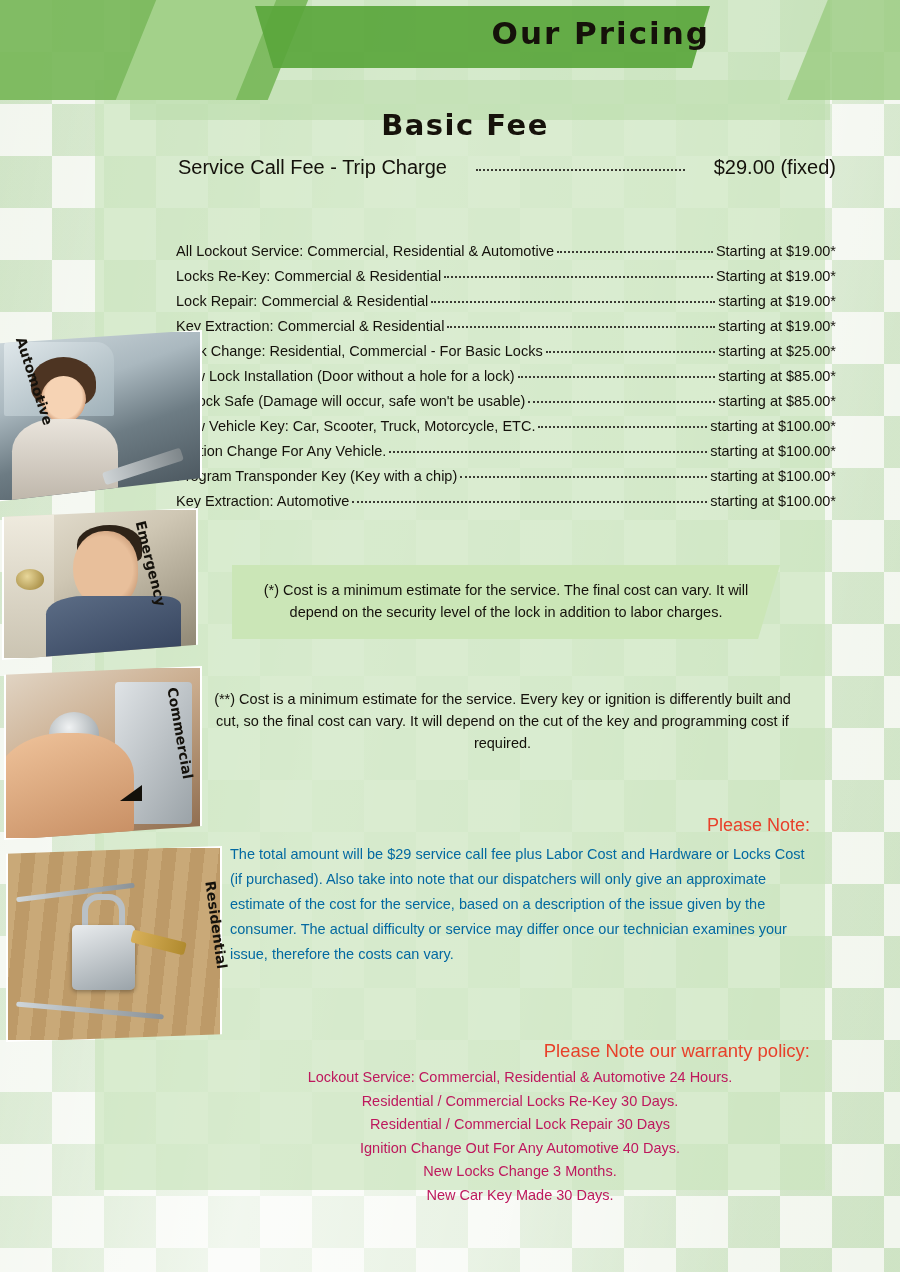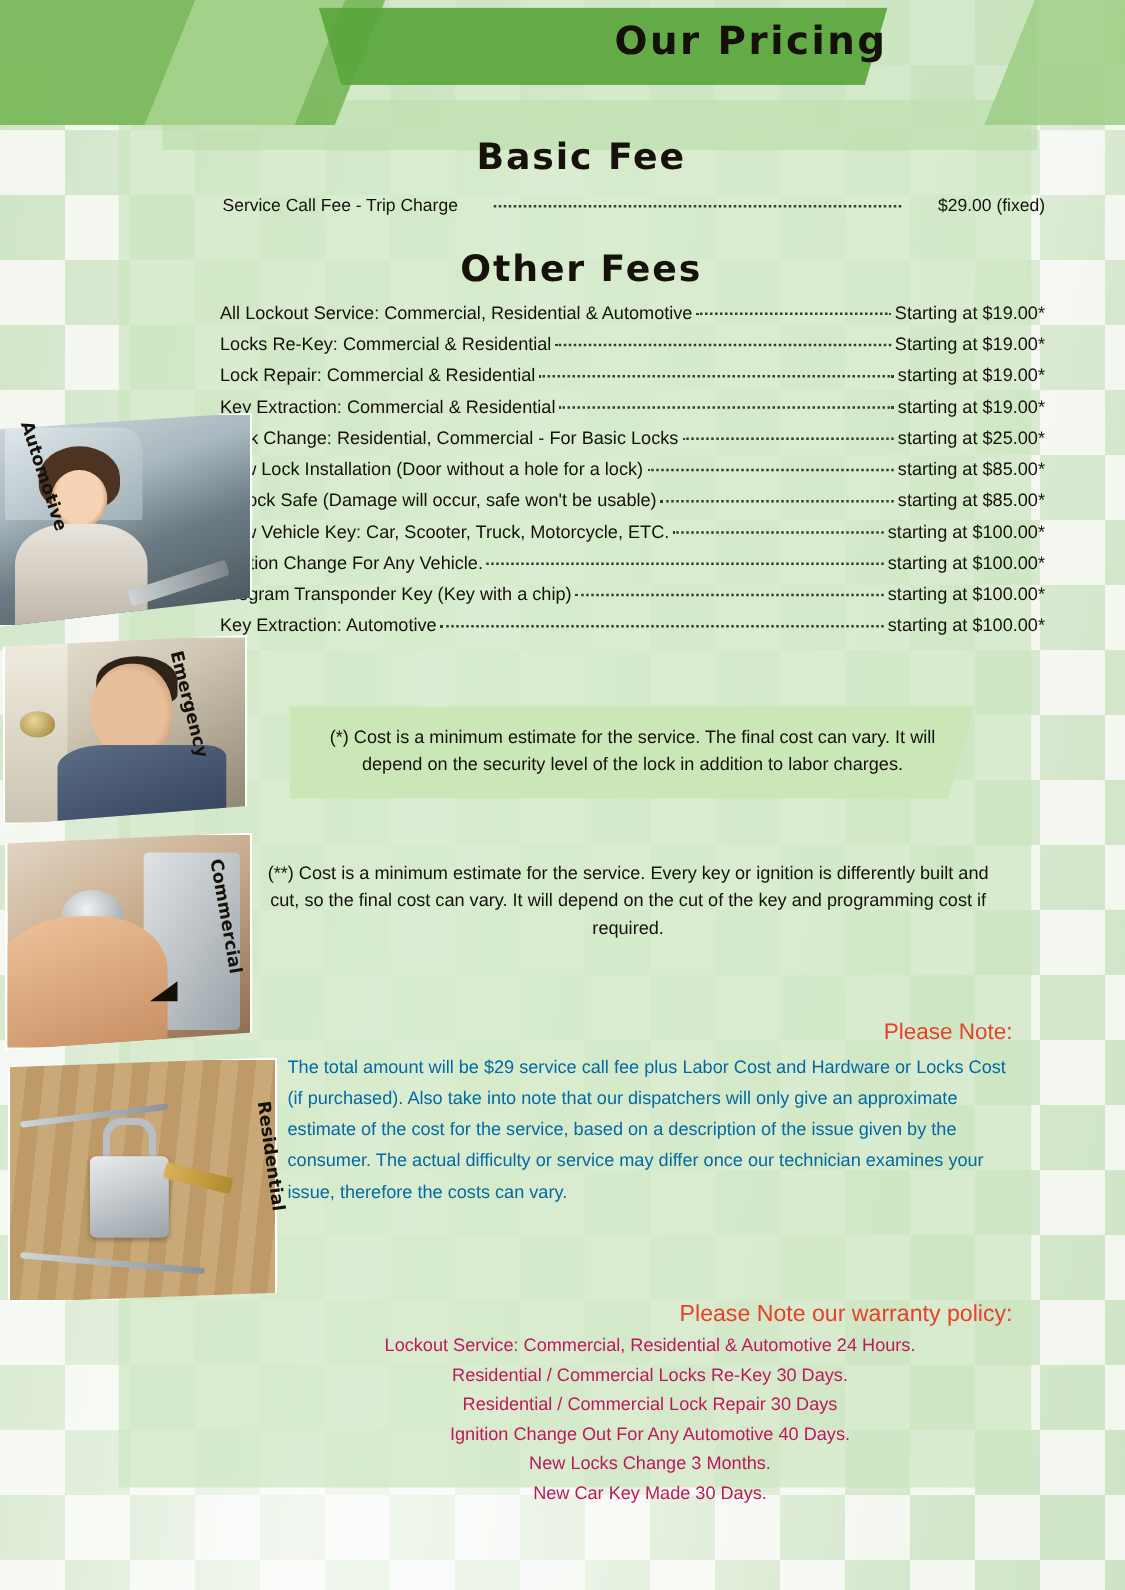--- a/index.html
+++ b/index.html
@@ -145,21 +145,21 @@
     flex: 1 1 auto;
     overflow: hidden;
     margin: 0 3px;
     position: relative;
     bottom: 3px;
     border-bottom: 2px dotted #3a3a33;
     height: 1px;
   }
   .fee-price { flex: 0 0 auto; text-align: right; }
   .fee-row.basic .fee-label { margin-left: 2px; }
-  .fee-row.basic { font-size: 14px; gap: 26px; }
+  .fee-row.basic { font-size: 20px; gap: 26px; }
   #basic-fee-list .fee-dots { max-width: 330px; }
 
   
   .note-box {
     position: absolute;
     left: 232px;
     top: 565px;
     width: 548px;
     padding: 14px 22px 16px;
     background: #cbe6b7;
@@ -398,21 +398,20 @@
 
   <div class="sec-title" id="basic-fee-title">Basic Fee</div>
   <div class="fee-list" id="basic-fee-list">
     <div class="fee-row basic">
       <span class="fee-label">Service Call Fee - Trip Charge</span>
       <span class="fee-dots"></span>
       <span class="fee-price">$29.00 (fixed)</span>
     </div>
   </div>
 
-  <div class="sec-title" id="other-fees-title">Other Fees</div>
   <div class="fee-list" id="other-fees-list">
     <div class="fee-row">
       <span class="fee-label">All Lockout Service: Commercial, Residential &amp; Automotive</span>
       <span class="fee-dots"></span>
       <span class="fee-price">Starting at $19.00*</span>
     </div>
     <div class="fee-row">
       <span class="fee-label">Locks Re-Key: Commercial &amp; Residential</span>
       <span class="fee-dots"></span>
       <span class="fee-price">Starting at $19.00*</span>

